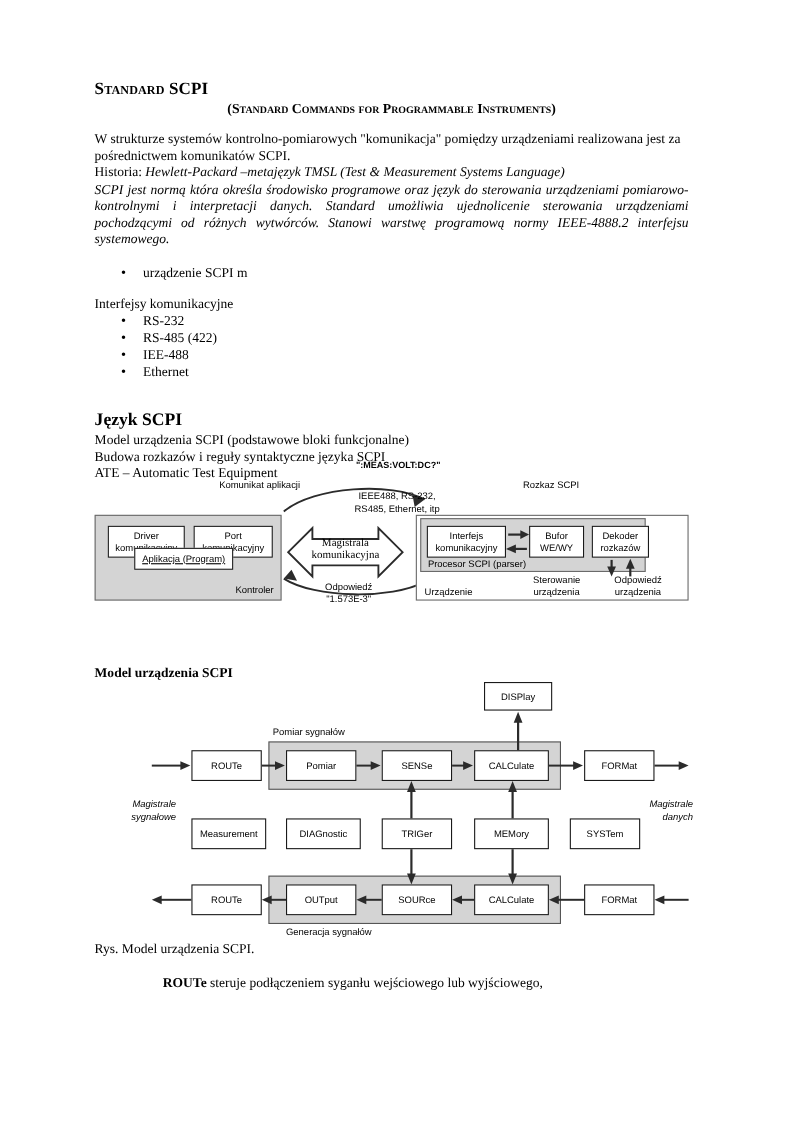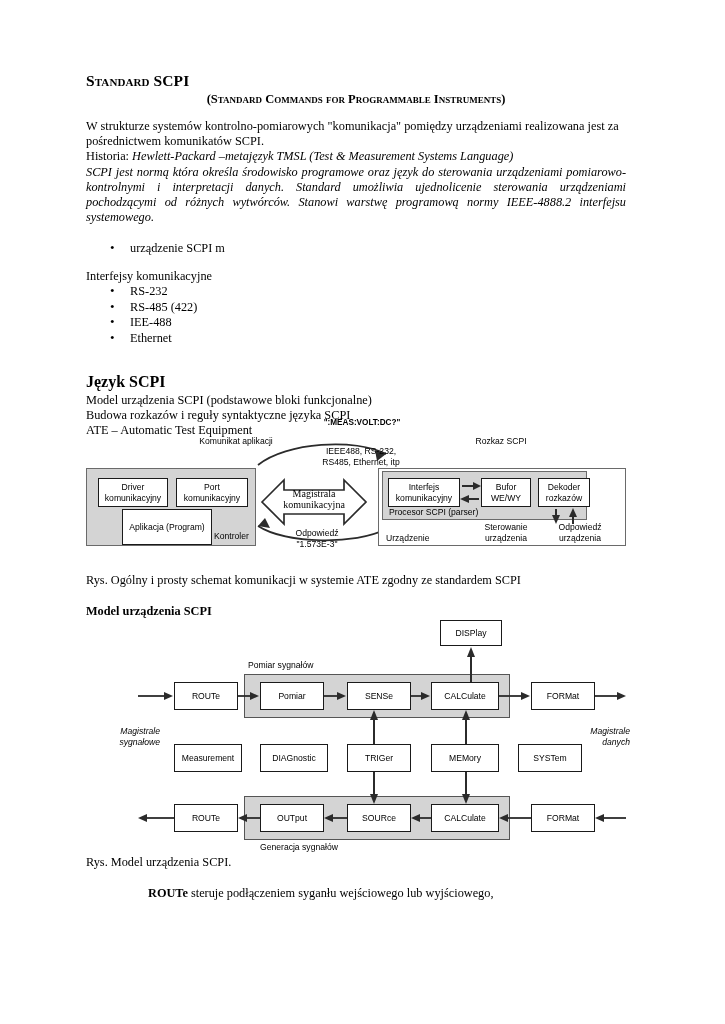--- a/index.html
+++ b/index.html
@@ -201,21 +201,21 @@
        <div>Driver</div>
        <div>komunikacyjny</div>
      </div>
    </div>
    <div class="box" style="left:90px; top:60px; width:72px; height:29px;">
      <div>
        <div>Port</div>
        <div>komunikacyjny</div>
      </div>
    </div>
-   <div class="box" style="left:36px; top:91px; width:90px; height:36px;">
+   <div class="box" style="left:36px; top:80px; width:90px; height:20px;text-decoration:underline;">
      <span>Aplikacja (Program)</span>
    </div>
    <div class="lbl" style="left:128px; top:113px;">Kontroler</div>
 
    <svg class="ovl" width="540" height="150">
      <polygon points="176,84 198,62 198,72 258,72 258,62 280,84 258,106 258,96 198,96 198,106" fill="#ffffff" stroke="#2b2b2b" stroke-width="1.7"></polygon>
    </svg>
    <div class="lbl serif ctr" style="left:191px; top:71px; width:74px;">
      <div>Magistrala</div>
      <div>komunikacyjna</div>
@@ -263,23 +263,20 @@
      <polygon points="395,68 387,64 387,72" fill="#2b2b2b"></polygon>
      <line x1="393" y1="81" x2="381" y2="81" stroke="#2b2b2b" stroke-width="2"></line>
      <polygon points="374,81 383,77 383,85" fill="#2b2b2b"></polygon>
      <line x1="470" y1="91" x2="470" y2="99" stroke="#2b2b2b" stroke-width="2"></line>
      <polygon points="470,106 466,97 474,97" fill="#2b2b2b"></polygon>
      <line x1="487" y1="106" x2="487" y2="98" stroke="#2b2b2b" stroke-width="2"></line>
      <polygon points="487,90 483,99 491,99" fill="#2b2b2b"></polygon>
    </svg>
  </div>
 
- <div style="position:absolute; left:86px; top:573px; width:540px;">
-   <p class="para">Rys. Ogólny i prosty schemat komunikacji w systemie ATE zgodny ze standardem SCPI</p>
- </div>
  <div style="position:absolute; left:86px; top:604px; width:540px;">
    <p class="para bold">Model urządzenia SCPI</p>
  </div>
 
  <div class="diagram" style="left:86px; top:618px; width:540px; height:232px; position:absolute;">
 
    <div class="box" style="left:354px; top:2px; width:62px; height:26px;">
      <span>DISPlay</span>
    </div>
 

